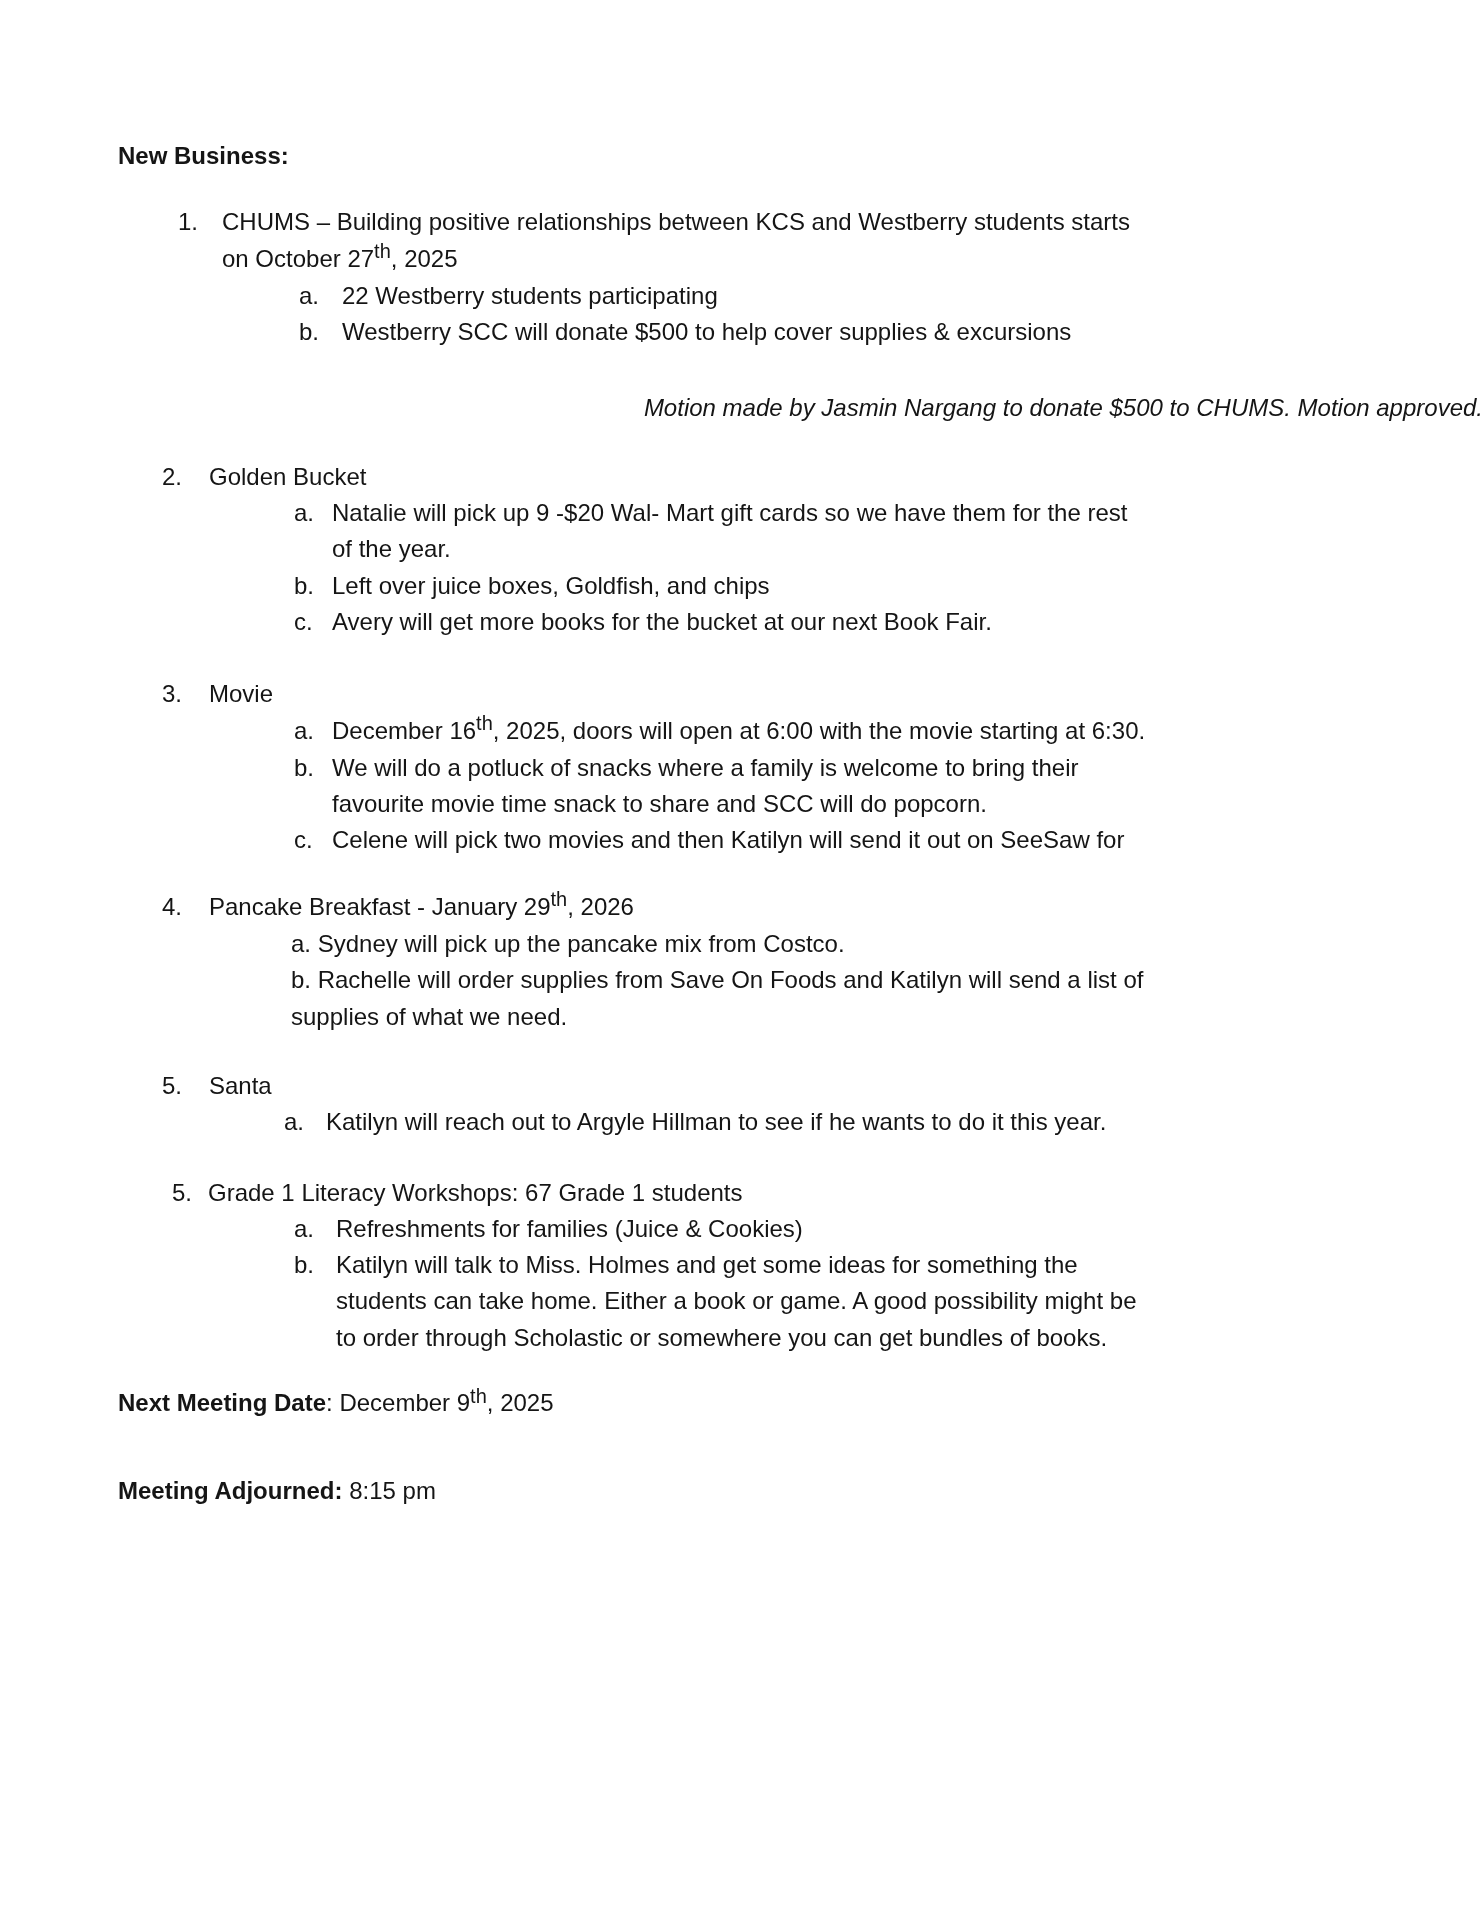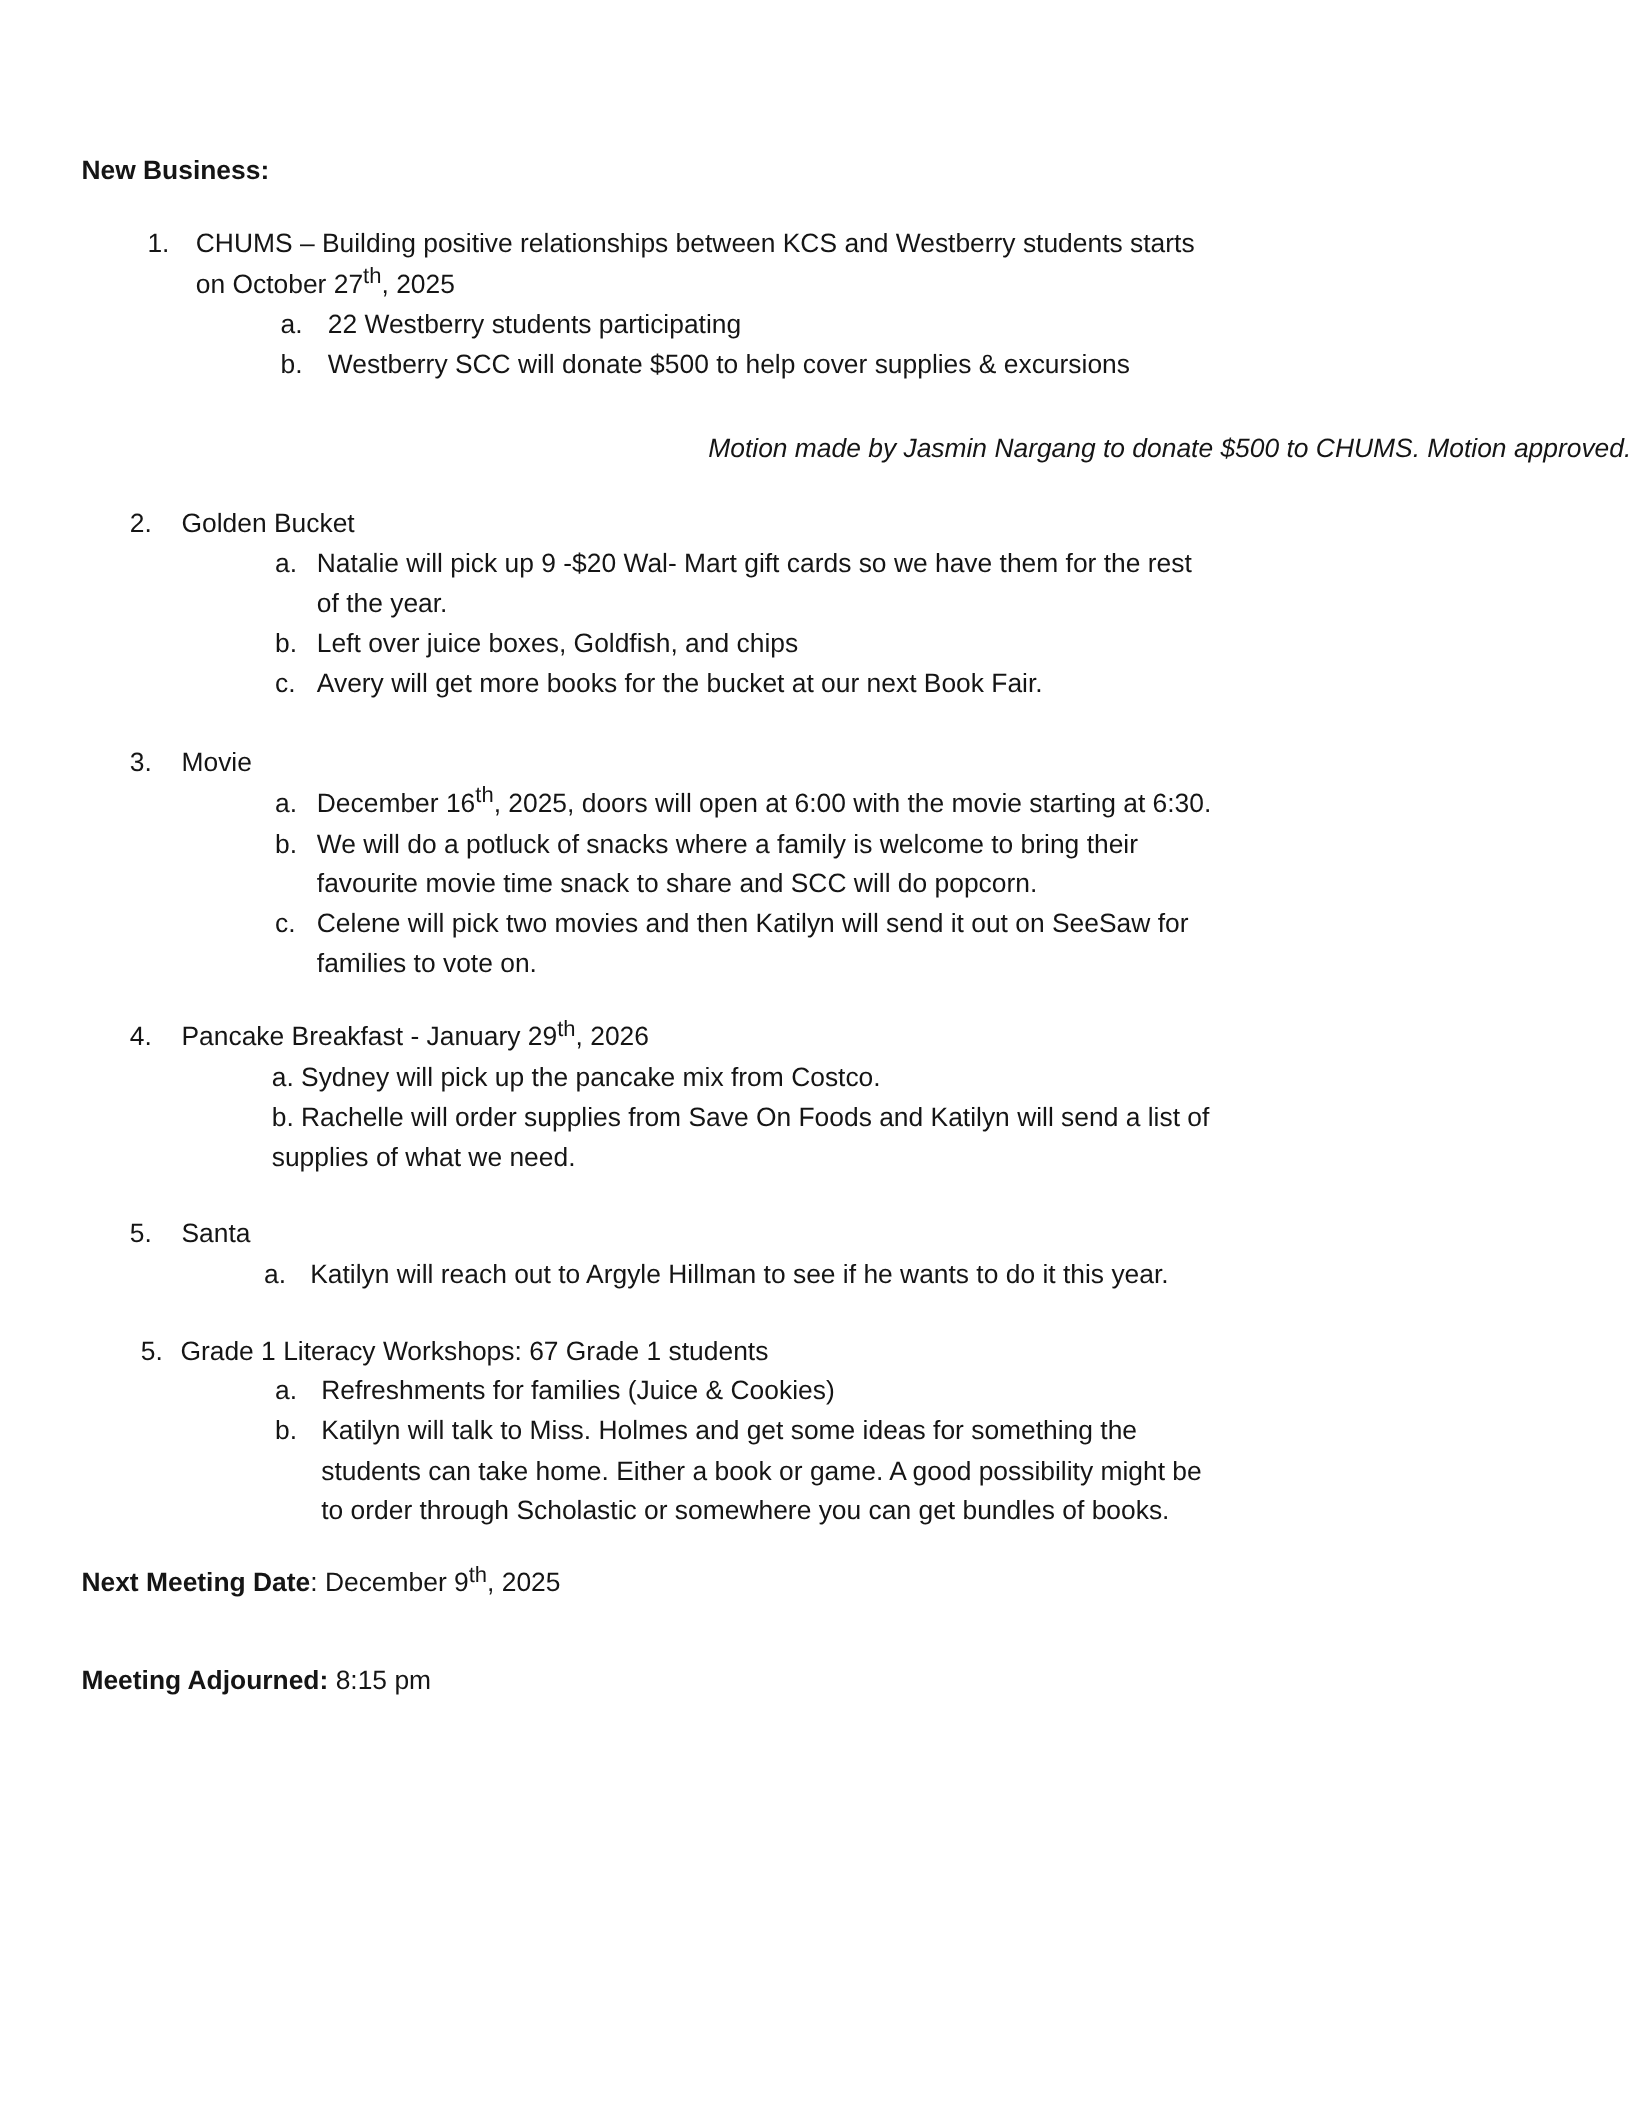--- a/index.html
+++ b/index.html
@@ -1,21 +1,21 @@
 <!DOCTYPE html>
 <html><head>
 <meta charset="utf-8">
 <style>
   html,body { margin:0; padding:0; background:#ffffff; }
   .page {
     position:relative; width:1483px; height:1920px; background:#ffffff;
     color:#151515; font-family:"Liberation Sans", sans-serif;
     font-size:24px; line-height:36.3px; overflow:hidden;
   }
-  .doc { padding:138px 0 0 74px; }
+  .doc { padding:138px 0 0 118px; }
   .line { white-space:nowrap; }
   .heading { font-weight:bold; }
   .row { display:flex; align-items:flex-start; }
   .num, .m { flex:0 0 auto; white-space:nowrap; }
   .body { flex:0 0 auto; }
 
   .item1 { margin-top:30px; }
   .item1 .l1 { margin-left:60px; } .item1 .l1 .num { width:44px; }
   .item1 .sub { margin-left:181px; } .item1 .sub .m { width:43px; }
 
@@ -119,21 +119,20 @@
         <span class="m">b.</span>
         <div class="body">
           <div class="line">We will do a potluck of snacks where a family is welcome to bring their</div>
           <div class="line">favourite movie time snack to share and SCC will do popcorn.</div>
         </div>
       </div>
       <div class="row sub">
         <span class="m">c.</span>
         <div class="body">
           <div class="line">Celene will pick two movies and then Katilyn will send it out on SeeSaw for</div>
-          <div class="line">families to vote on.</div>
         </div>
       </div>
     </div>
 
     <div class="item4">
       <div class="row l1">
         <span class="num">4.</span>
         <div class="body">
           <div class="line"><span>Pancake Breakfast - January 29</span><span class="sup">th</span><span>, 2026</span></div>
         </div>

